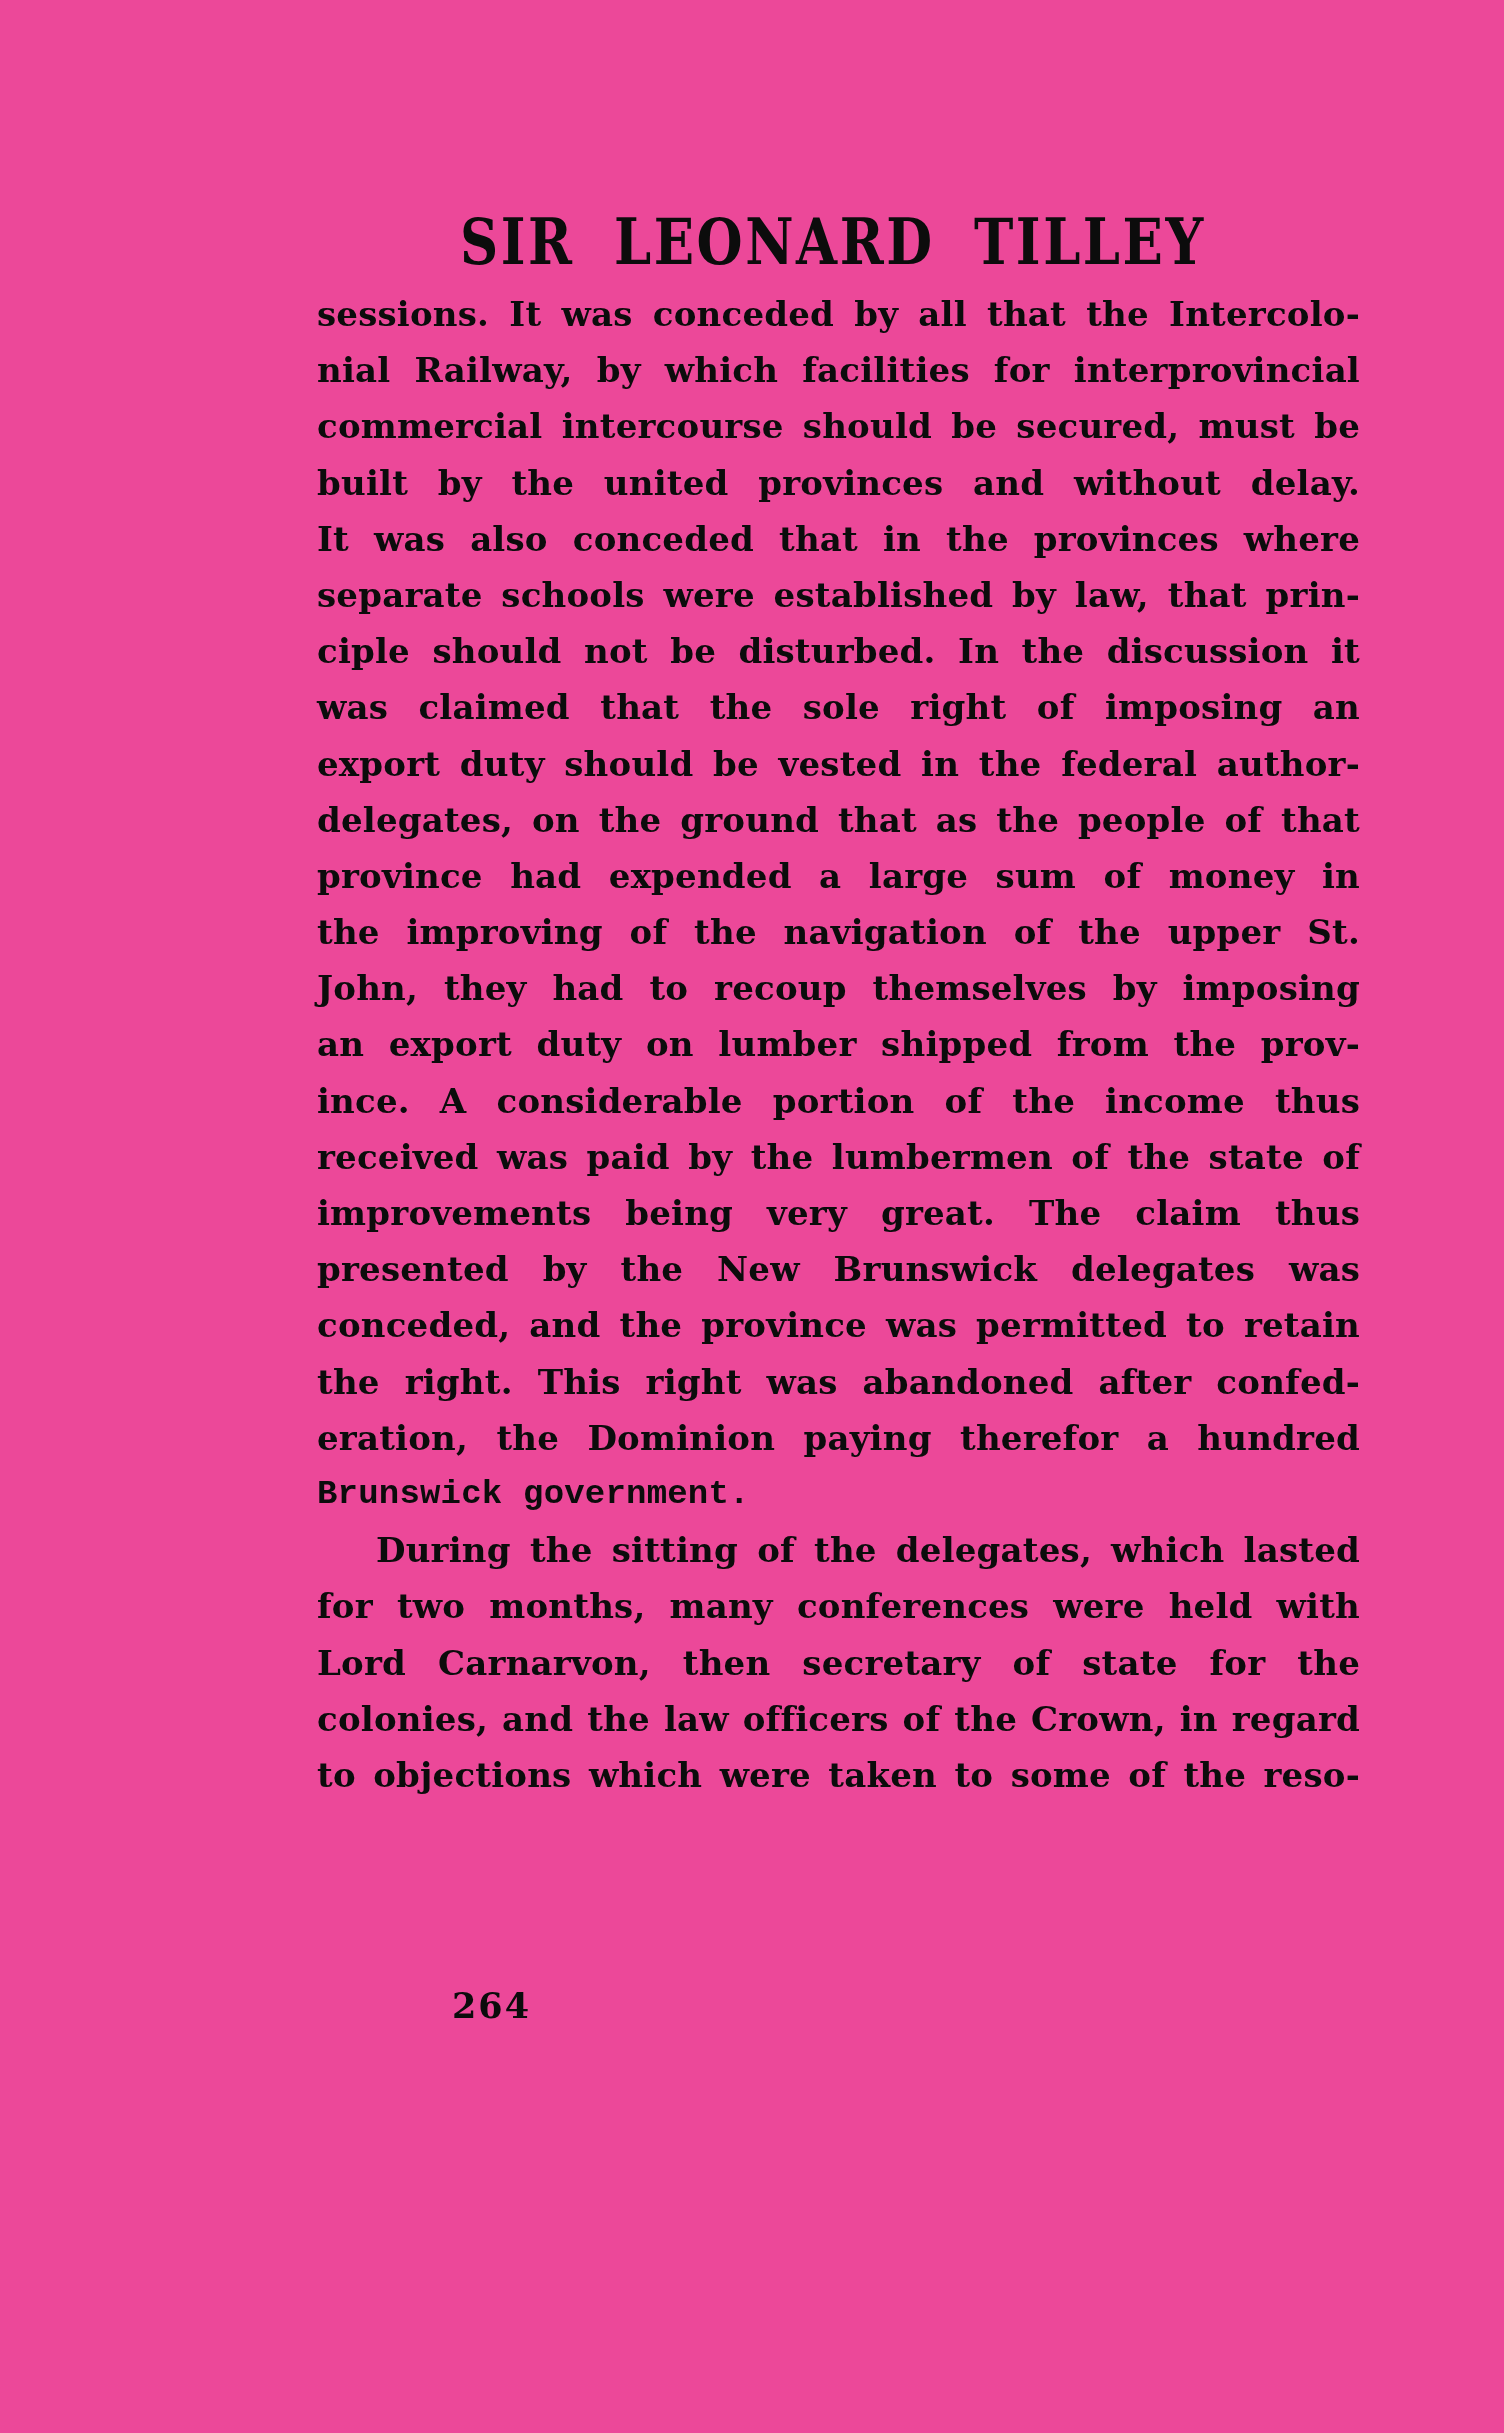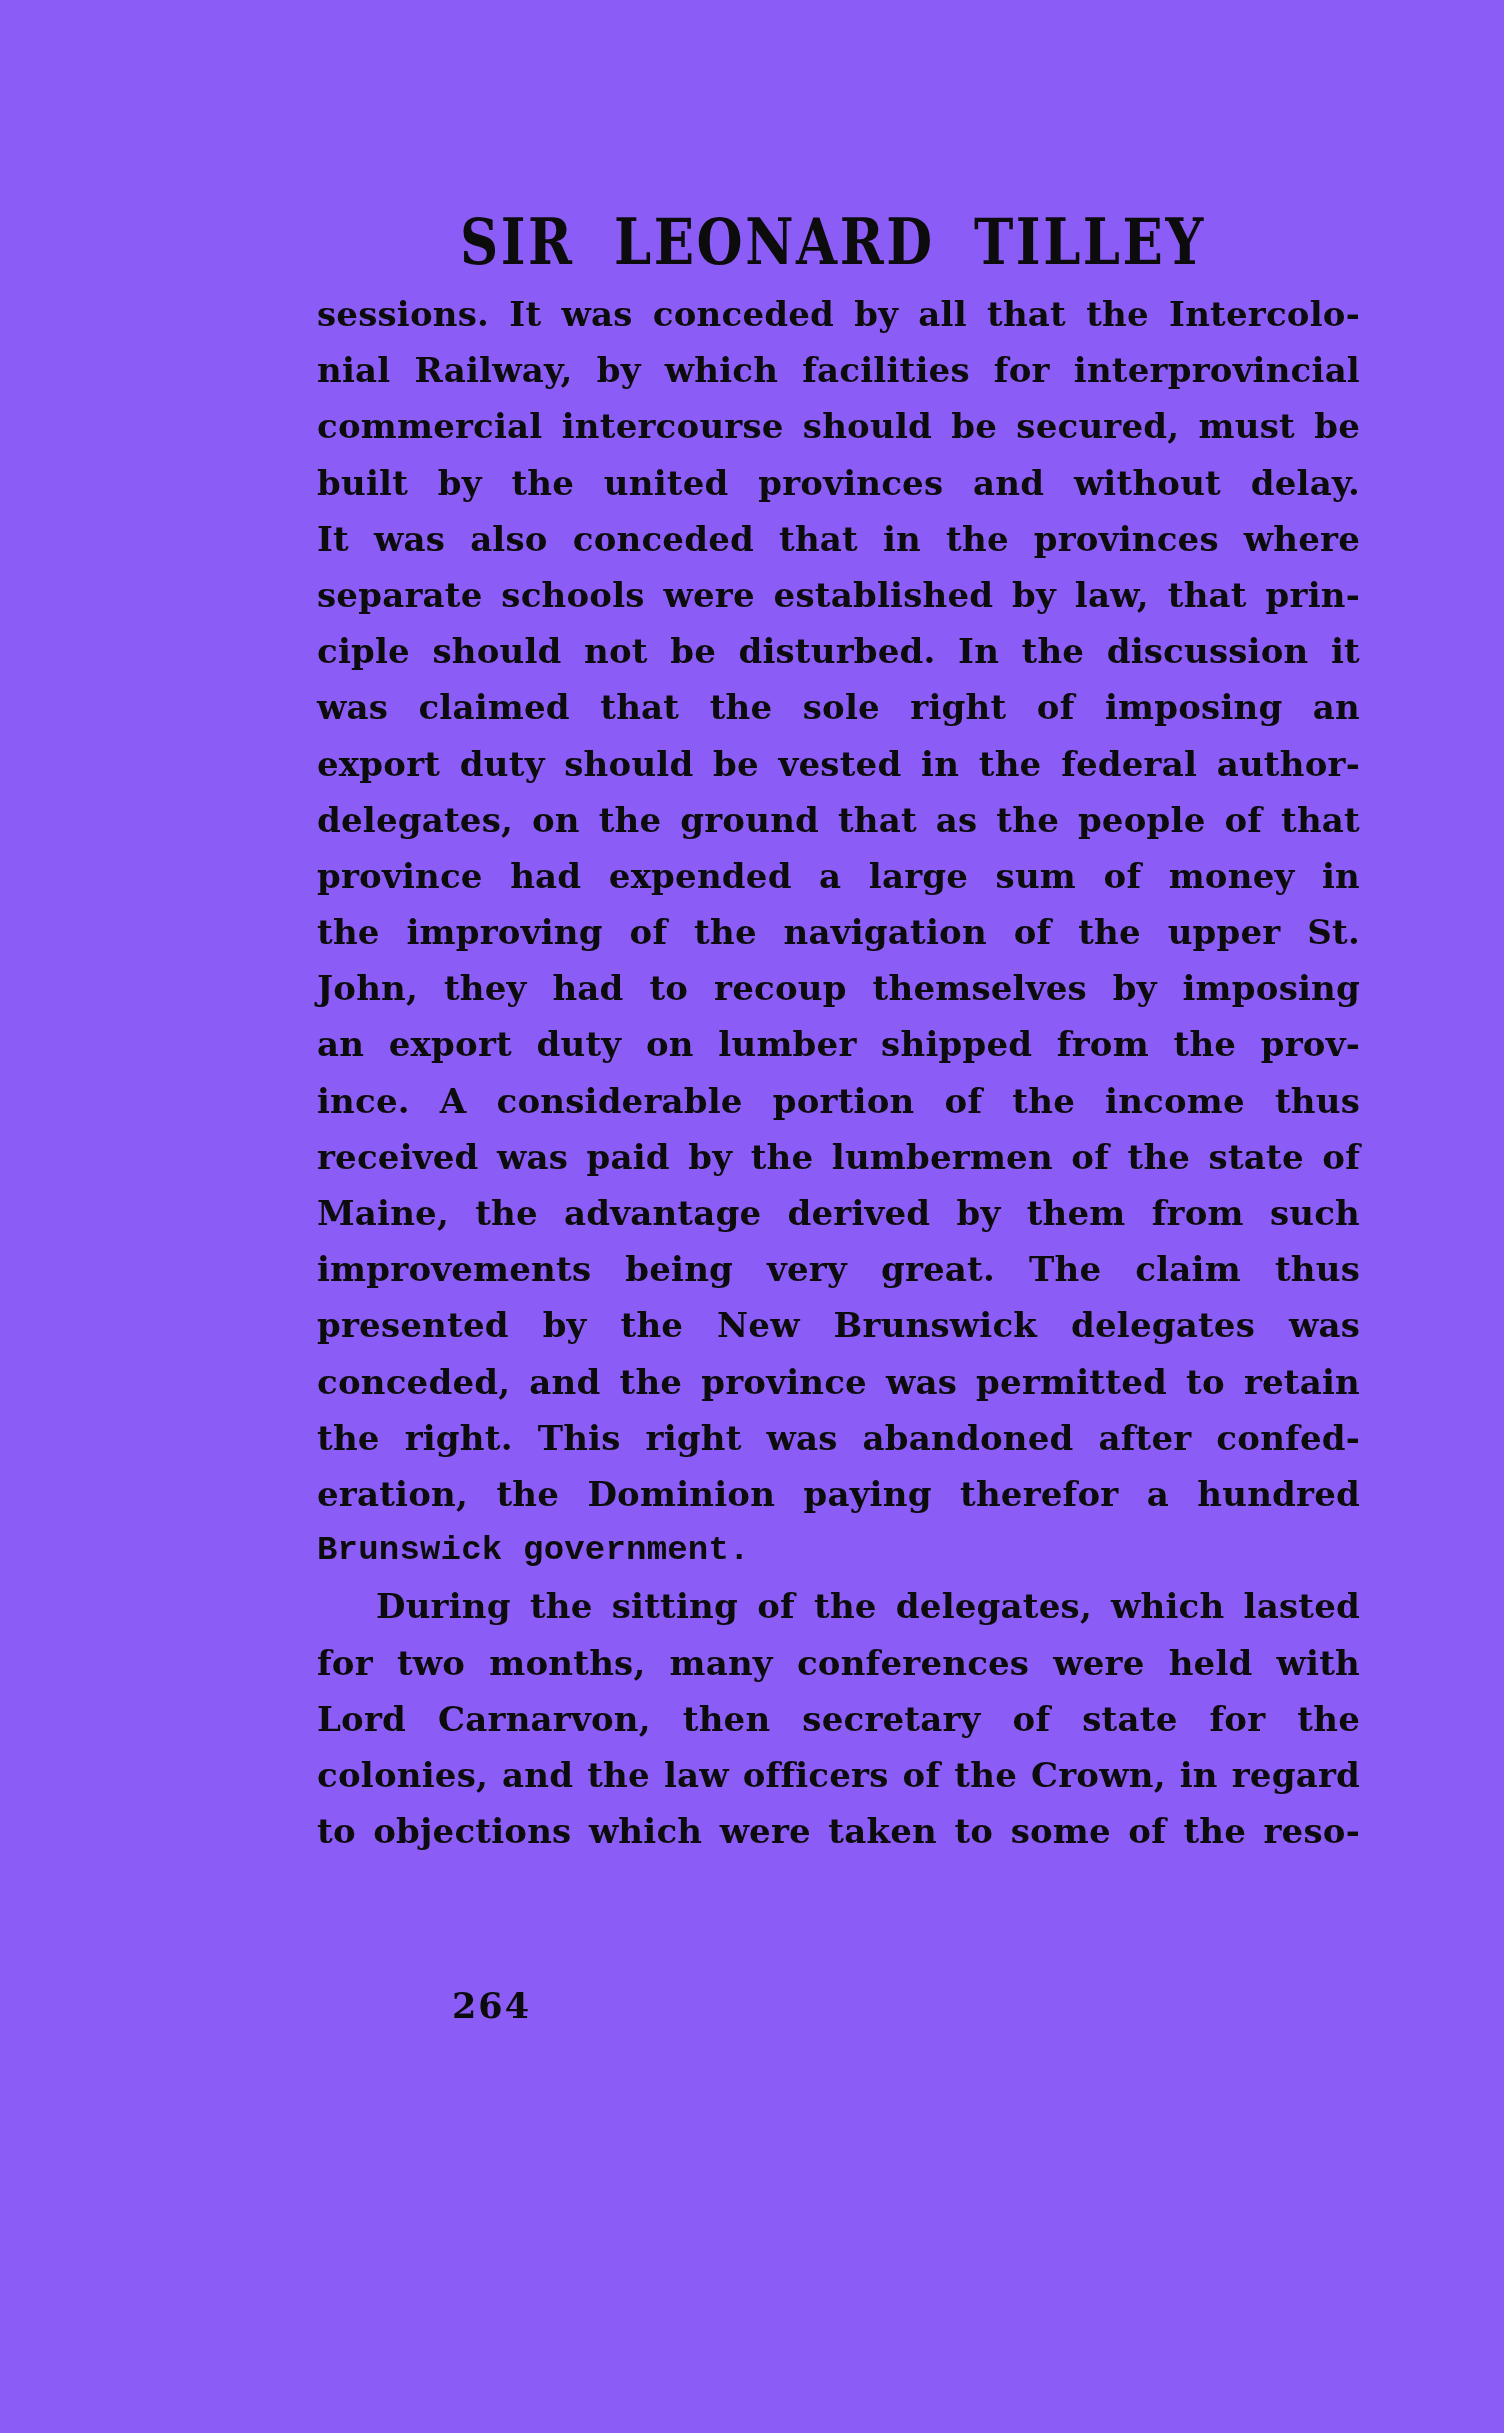--- a/index.html
+++ b/index.html
@@ -4,21 +4,21 @@
 <style>
   html, body {
     margin: 0;
     padding: 0;
     background: #ffffff;
   }
   .page {
     position: relative;
     width: 1504px;
     height: 2433px;
-    background: #8b5cf6;
+    background: #ec4899;
     overflow: hidden;
     font-family: "DejaVu Serif", "Liberation Serif", serif;
     color: #0c0c0c;
   }
   .running-head {
     position: absolute;
     left: 305px;
     top: 205px;
     width: 1055px;
     text-align: center;
@@ -87,21 +87,20 @@
     <div class="line">ciple should not be disturbed.  In the discussion it</div>
     <div class="line">was claimed that the sole right of imposing an</div>
     <div class="line">export duty should be vested in the federal author-</div>
     <div class="line">delegates, on the ground that as the people of that</div>
     <div class="line">province had expended a large sum of money in</div>
     <div class="line">the improving of the navigation of the upper St.</div>
     <div class="line">John, they had to recoup themselves by imposing</div>
     <div class="line">an export duty on lumber shipped from the prov-</div>
     <div class="line">ince.  A considerable portion of the income thus</div>
     <div class="line">received was paid by the lumbermen of the state of</div>
-    <div class="line">Maine, the advantage derived by them from such</div>
     <div class="line">improvements being very great.  The claim thus</div>
     <div class="line">presented by the New Brunswick delegates was</div>
     <div class="line">conceded, and the province was permitted to retain</div>
     <div class="line">the right.  This right was abandoned after confed-</div>
     <div class="line">eration, the Dominion paying therefor a hundred</div>
     <div class="line para-end">Brunswick government.</div>
     <div class="line indent">During the sitting of the delegates, which lasted</div>
     <div class="line">for two months, many conferences were held with</div>
     <div class="line">Lord Carnarvon, then secretary of state for the</div>
     <div class="line">colonies, and the law officers of the Crown, in regard</div>

